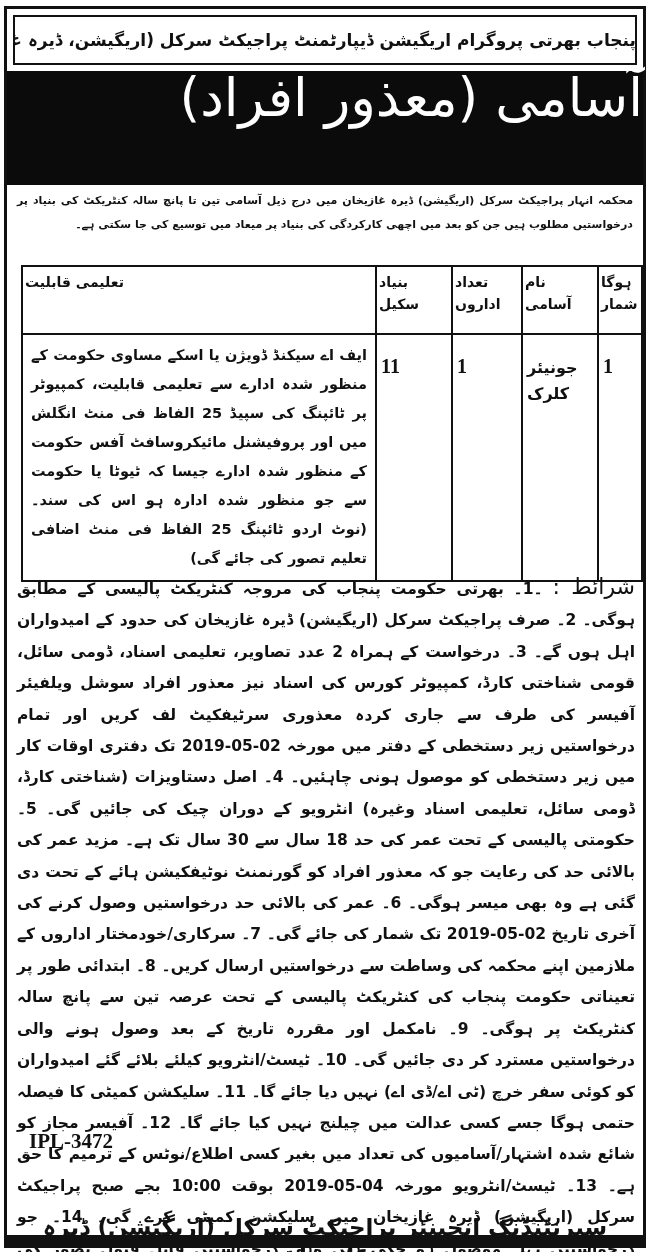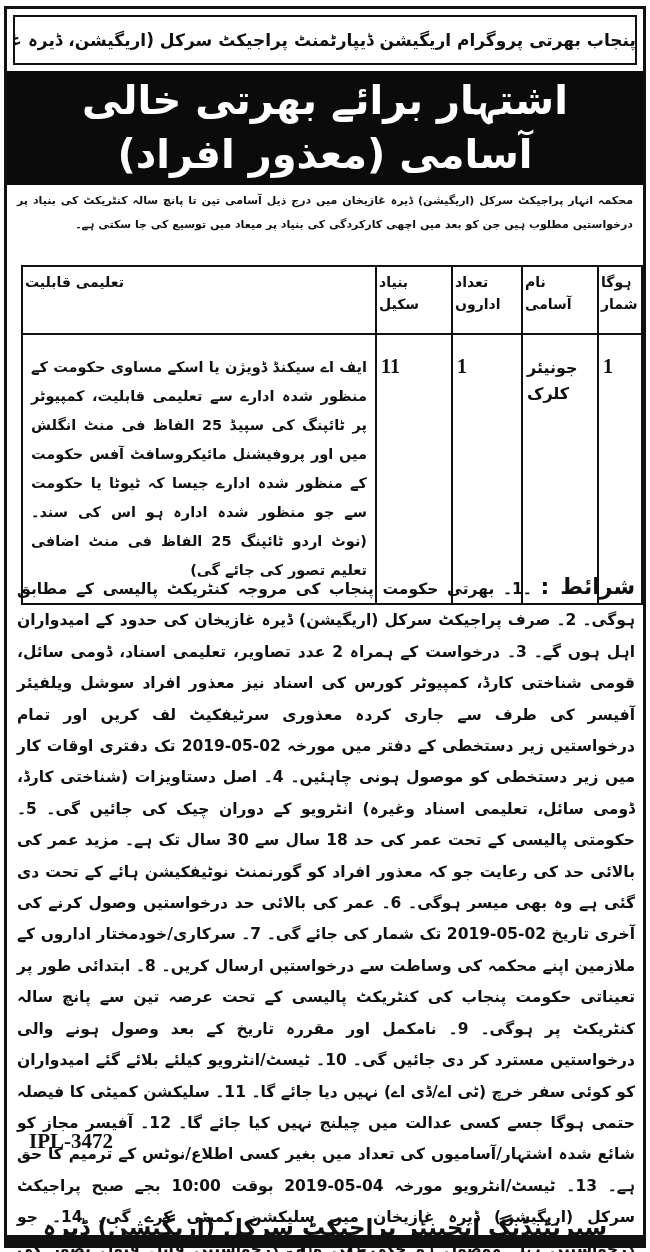--- a/index.html
+++ b/index.html
@@ -12,59 +12,58 @@
     position:absolute; left:6px; top:6px; width:624px; height:50px;
     border:2px solid #111; background:#fff; box-sizing:border-box;
     display:flex; align-items:center; justify-content:center;
     direction:rtl; font-size:17px; font-weight:bold; white-space:nowrap; overflow:hidden;
   }
   .blackhead {
     position:absolute; left:0; top:62px; width:636px; height:114px; background:#0b0b0b;
     color:#fff; direction:rtl; text-align:center;
   }
   .blackhead .l1 { font-size:40px; font-weight:bold; line-height:54px; margin-top:2px; }
-  .blackhead .l2 { font-size:40px; font-weight:bold; line-height:54px; }
+  .blackhead .l2 { font-size:53px; font-weight:normal; line-height:54px;text-align:right; }
   .intro {
     position:absolute; left:10px; top:180px; width:616px; direction:rtl; text-align:justify;
     font-size:11px; line-height:24px; font-weight:bold;
   }
   table.posts {
     position:absolute; left:14px; top:256px; width:622px; border-collapse:collapse; direction:rtl;
     font-size:14px; font-weight:bold;
   }
   table.posts th, table.posts td { border:2px solid #111; vertical-align:top; text-align:left; }
   table.posts th { height:58px; padding:4px 2px; line-height:22px; }
   table.posts td { height:205px; padding:20px 4px; }
-  table.posts td.qual { text-align:justify; line-height:29px; font-size:14.5px; padding:18px 8px; }
+  table.posts td.qual { text-align:justify; line-height:29px; font-size:14.5px; padding:6px 8px; }
   table.posts td.num { font-family:"Liberation Serif", serif; font-size:20px; }
   .terms {
     position:absolute; left:10px; top:562px; width:618px; direction:rtl; text-align:justify;
     font-size:15.5px; line-height:31.4px; font-weight:bold;
   }
-  .terms .hd { font-size:22px; font-weight:700; }
+  .terms .hd { font-size:22px; font-weight:400; }
   .ref {
     position:absolute; left:22px; top:1120px; font-family:"Liberation Serif", serif;
     font-weight:bold; font-size:21px;
   }
   .sign {
     position:absolute; left:0; top:1205px; width:636px; direction:rtl; text-align:center;
     font-size:23px; font-weight:900;
   }
   .bottomedge { position:absolute; left:0; bottom:0; width:636px; height:10px; background:#111; }
 </style>
 </head>
 <body>
 
 <div class="frame">
   <div class="topbar">
     <span>حکومت پنجاب بھرتی پروگرام اریگیشن ڈیپارٹمنٹ پراجیکٹ سرکل (اریگیشن، ڈیرہ غازیخان)</span>
   </div>
 
   <div class="blackhead">
-    <div class="l1">اشتہار برائے بھرتی خالی</div>
     <div class="l2">آسامی (معذور افراد)</div>
   </div>
 
   <div class="intro">محکمہ انہار پراجیکٹ سرکل (اریگیشن) ڈیرہ غازیخان میں درج ذیل آسامی تین تا پانچ سالہ کنٹریکٹ کی بنیاد پر درخواستیں مطلوب ہیں جن کو بعد میں اچھی کارکردگی کی بنیاد پر میعاد میں توسیع کی جا سکتی ہے۔</div>
 
   <table class="posts">
     <thead>
       <tr>
         <th style="width:38px">ہوگا شمار</th>
         <th style="width:70px">نام آسامی</th>

